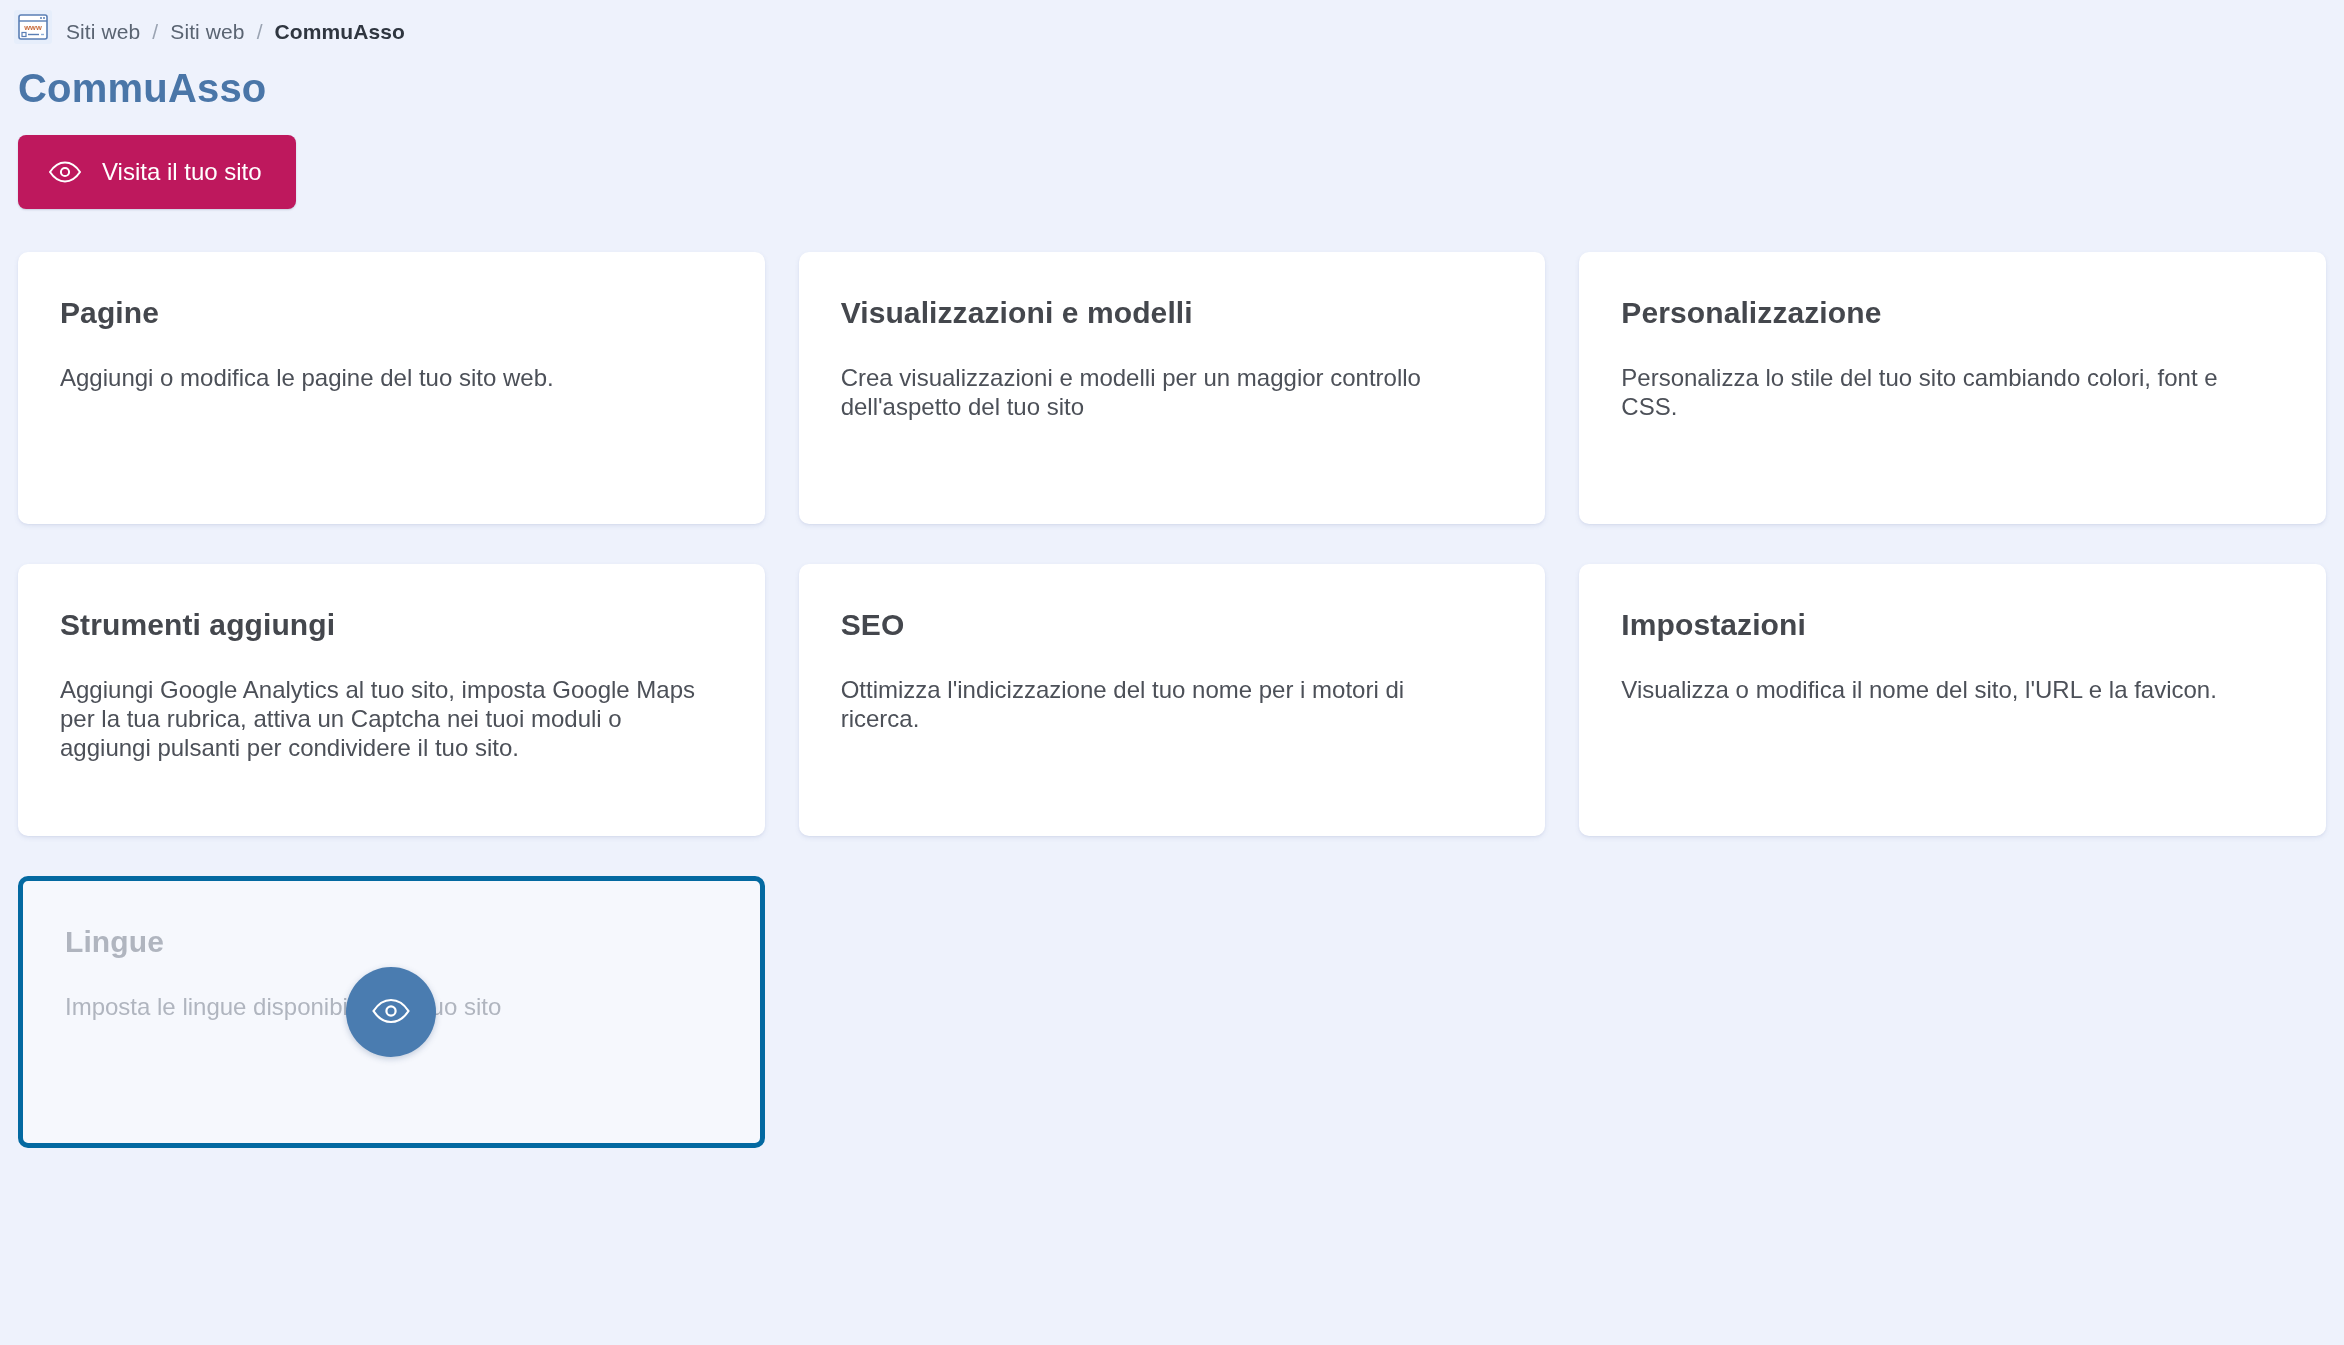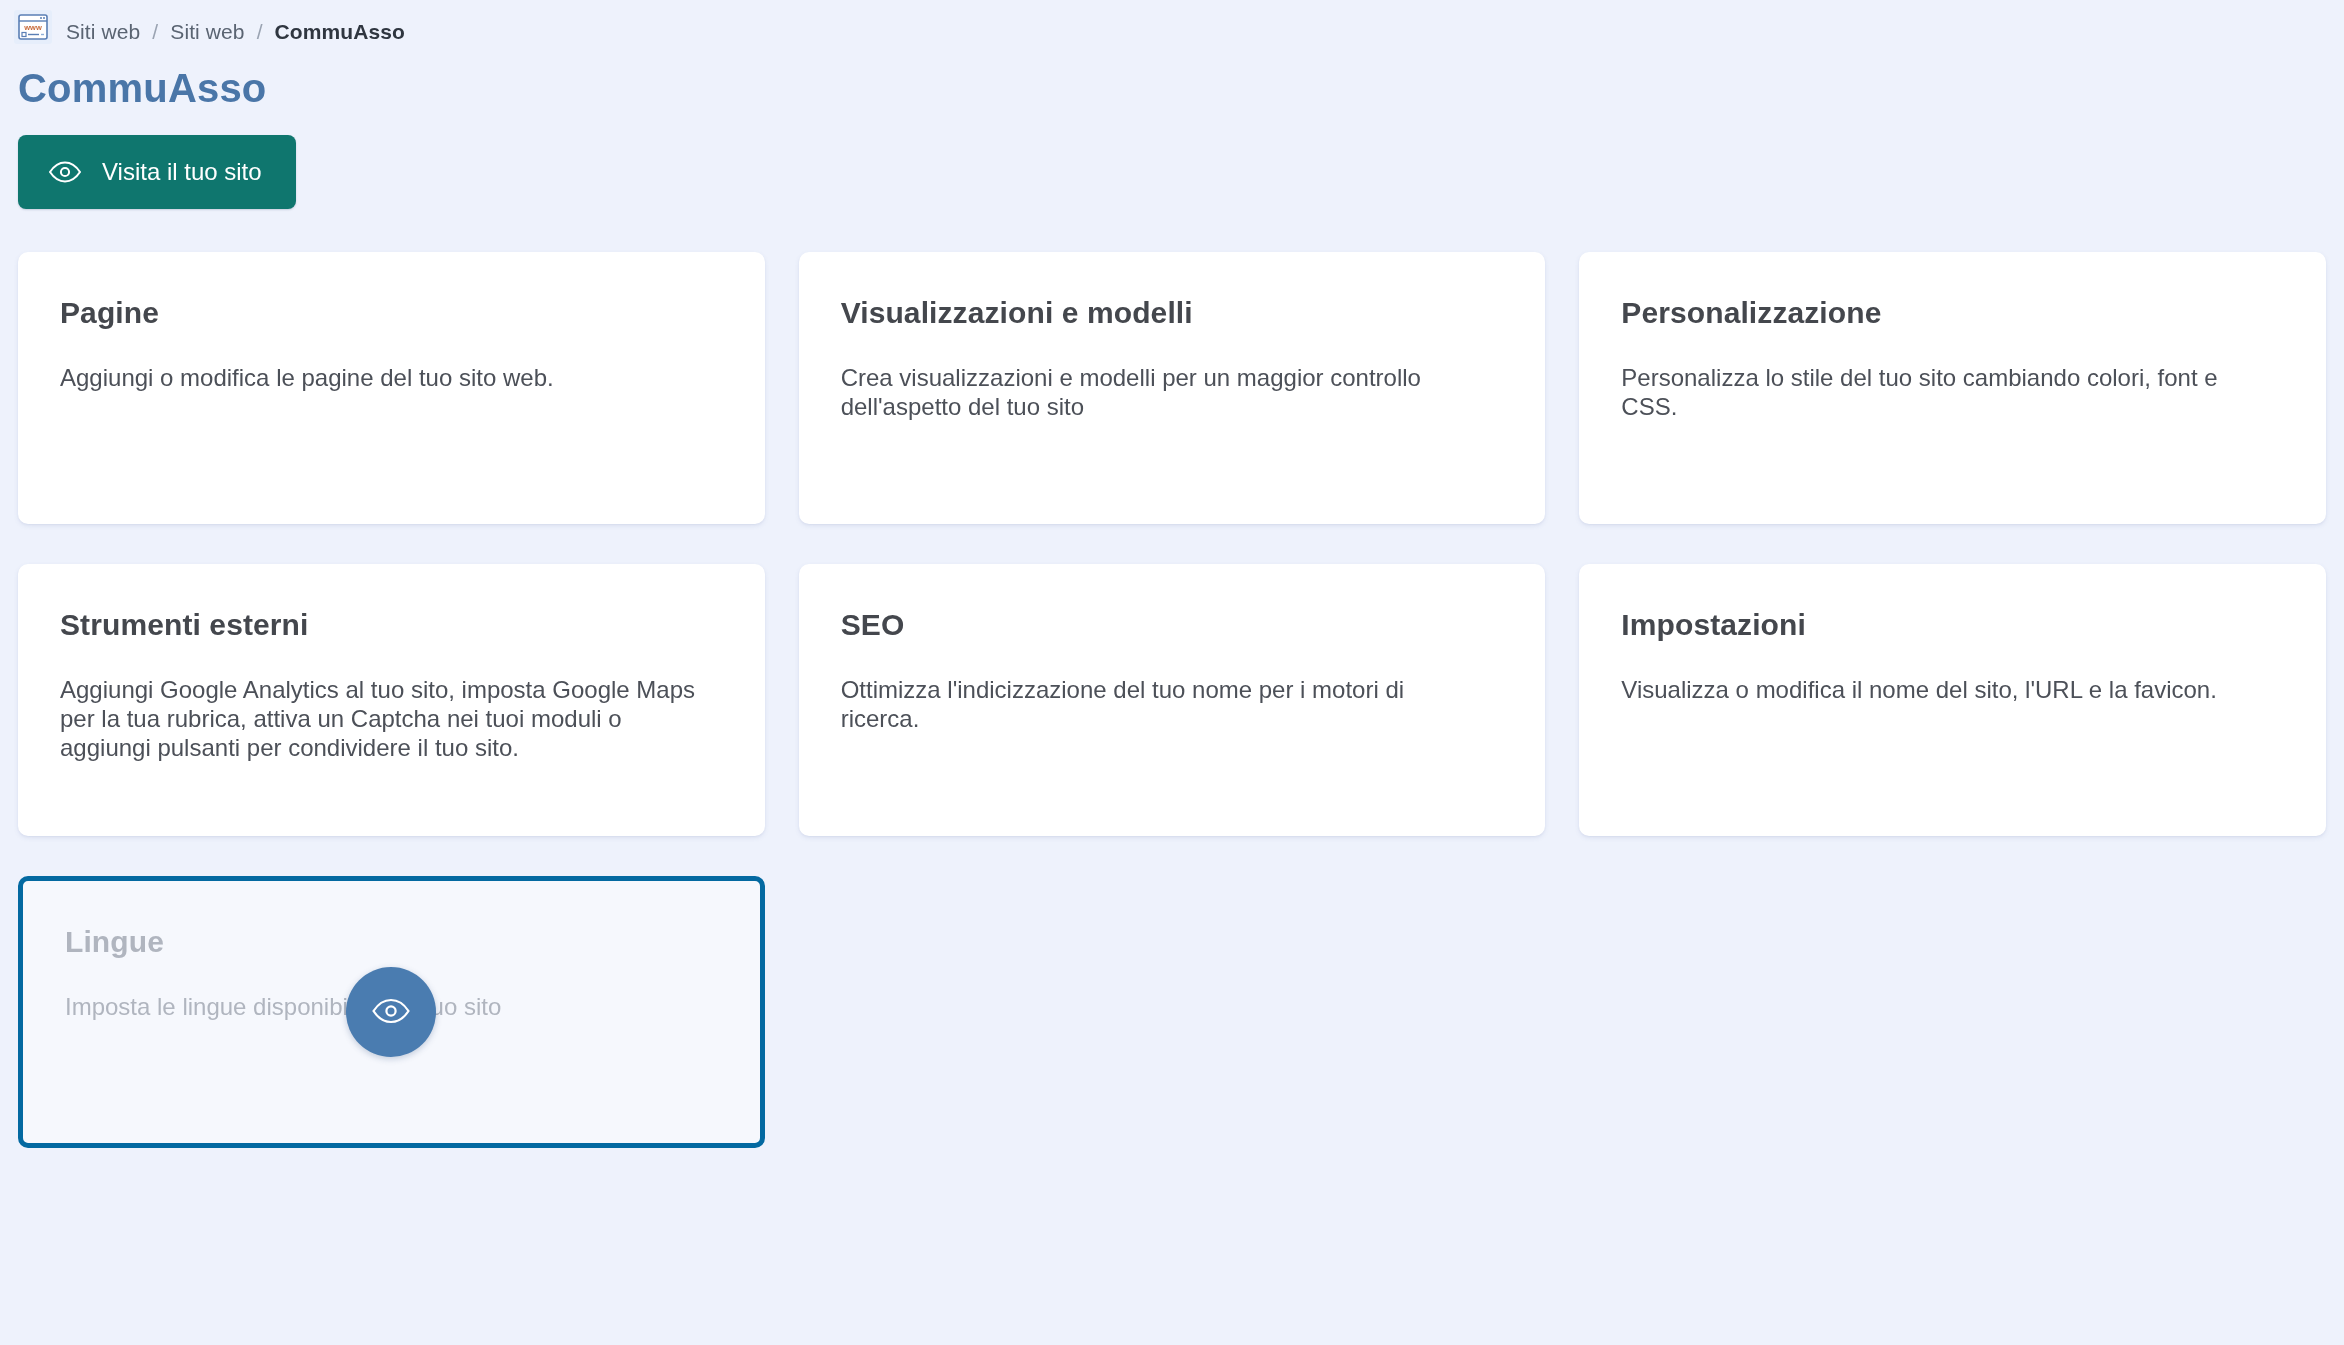--- a/index.html
+++ b/index.html
@@ -61,21 +61,21 @@
   }
 
   
   .toolbar {
     padding: 24px 0 0 18px;
   }
   .visit-button {
     display: inline-flex;
     align-items: center;
     gap: 20px;
-    background: #0f766e;
+    background: #be185d;
     color: #ffffff;
     border: none;
     border-radius: 8px;
     height: 74px;
     padding: 0 34px 0 30px;
     font-size: 24px;
     font-family: "Liberation Sans", sans-serif;
     cursor: pointer;
     box-shadow: 0 1px 2px rgba(30,50,90,.18);
   }
@@ -196,21 +196,21 @@
     <div class="card-title">Visualizzazioni e modelli</div>
     <div class="card-desc">Crea visualizzazioni e modelli per un maggior controllo dell'aspetto del tuo sito</div>
   </div>
 
   <div class="card">
     <div class="card-title">Personalizzazione</div>
     <div class="card-desc">Personalizza lo stile del tuo sito cambiando colori, font e CSS.</div>
   </div>
 
   <div class="card">
-    <div class="card-title">Strumenti esterni</div>
+    <div class="card-title">Strumenti aggiungi</div>
     <div class="card-desc">Aggiungi Google Analytics al tuo sito, imposta Google Maps per la tua rubrica, attiva un Captcha nei tuoi moduli o aggiungi pulsanti per condividere il tuo sito.</div>
   </div>
 
   <div class="card">
     <div class="card-title">SEO</div>
     <div class="card-desc">Ottimizza l'indicizzazione del tuo nome per i motori di ricerca.</div>
   </div>
 
   <div class="card">
     <div class="card-title">Impostazioni</div>

